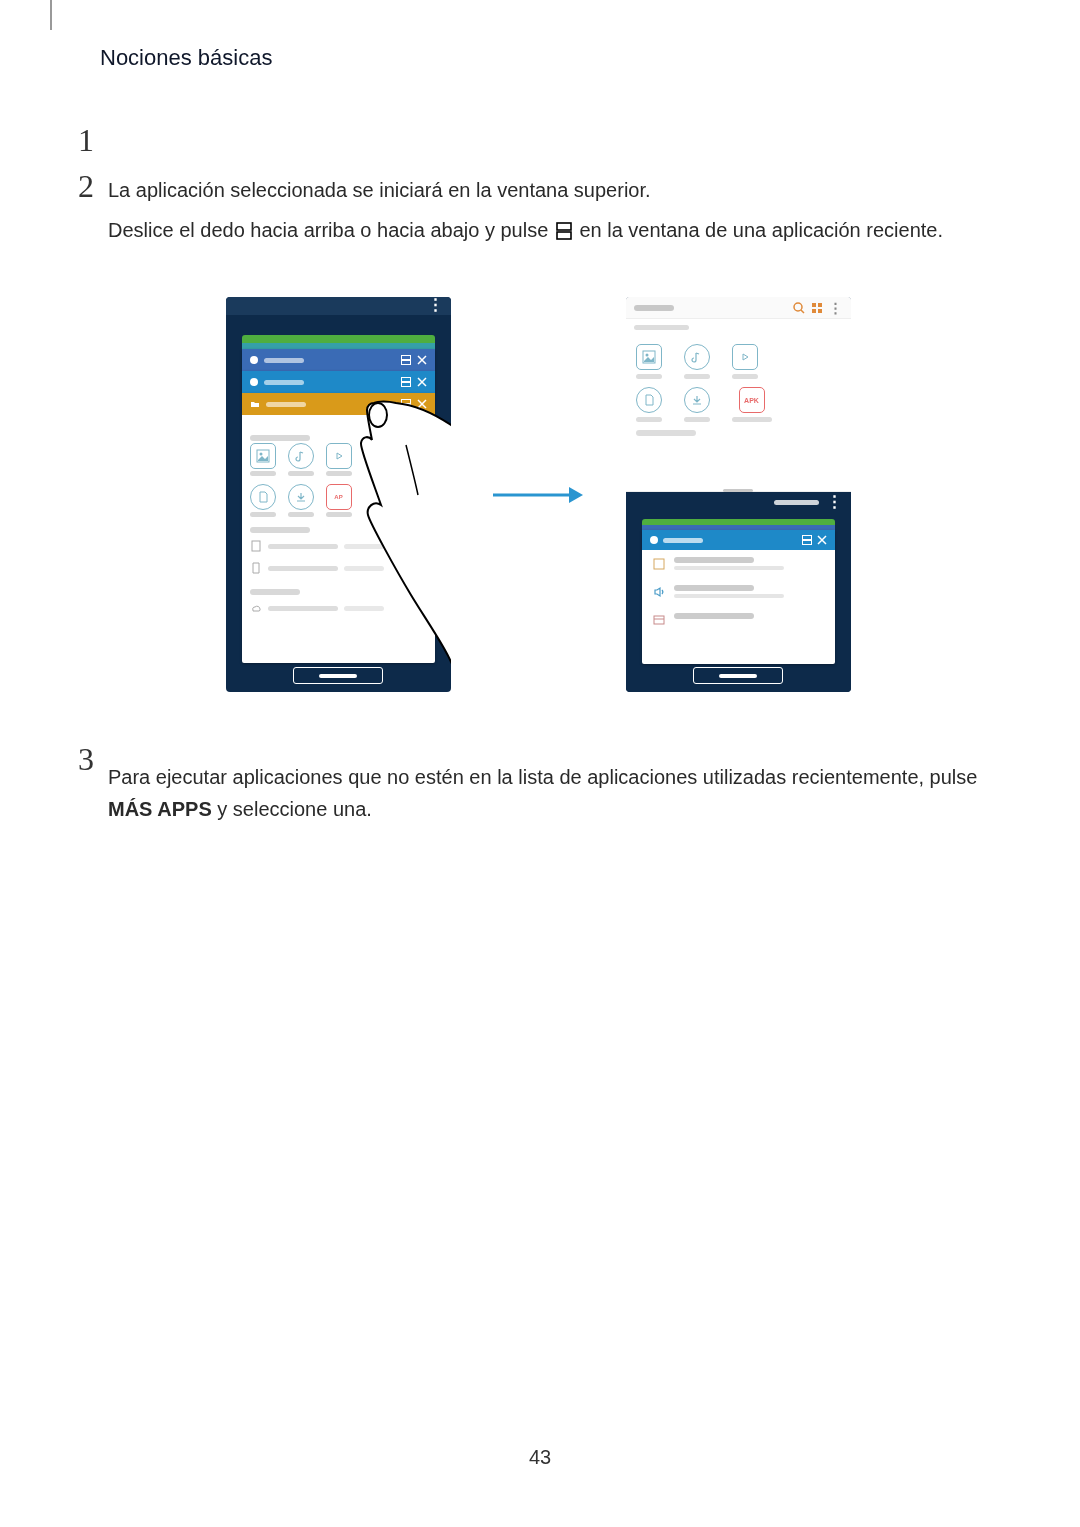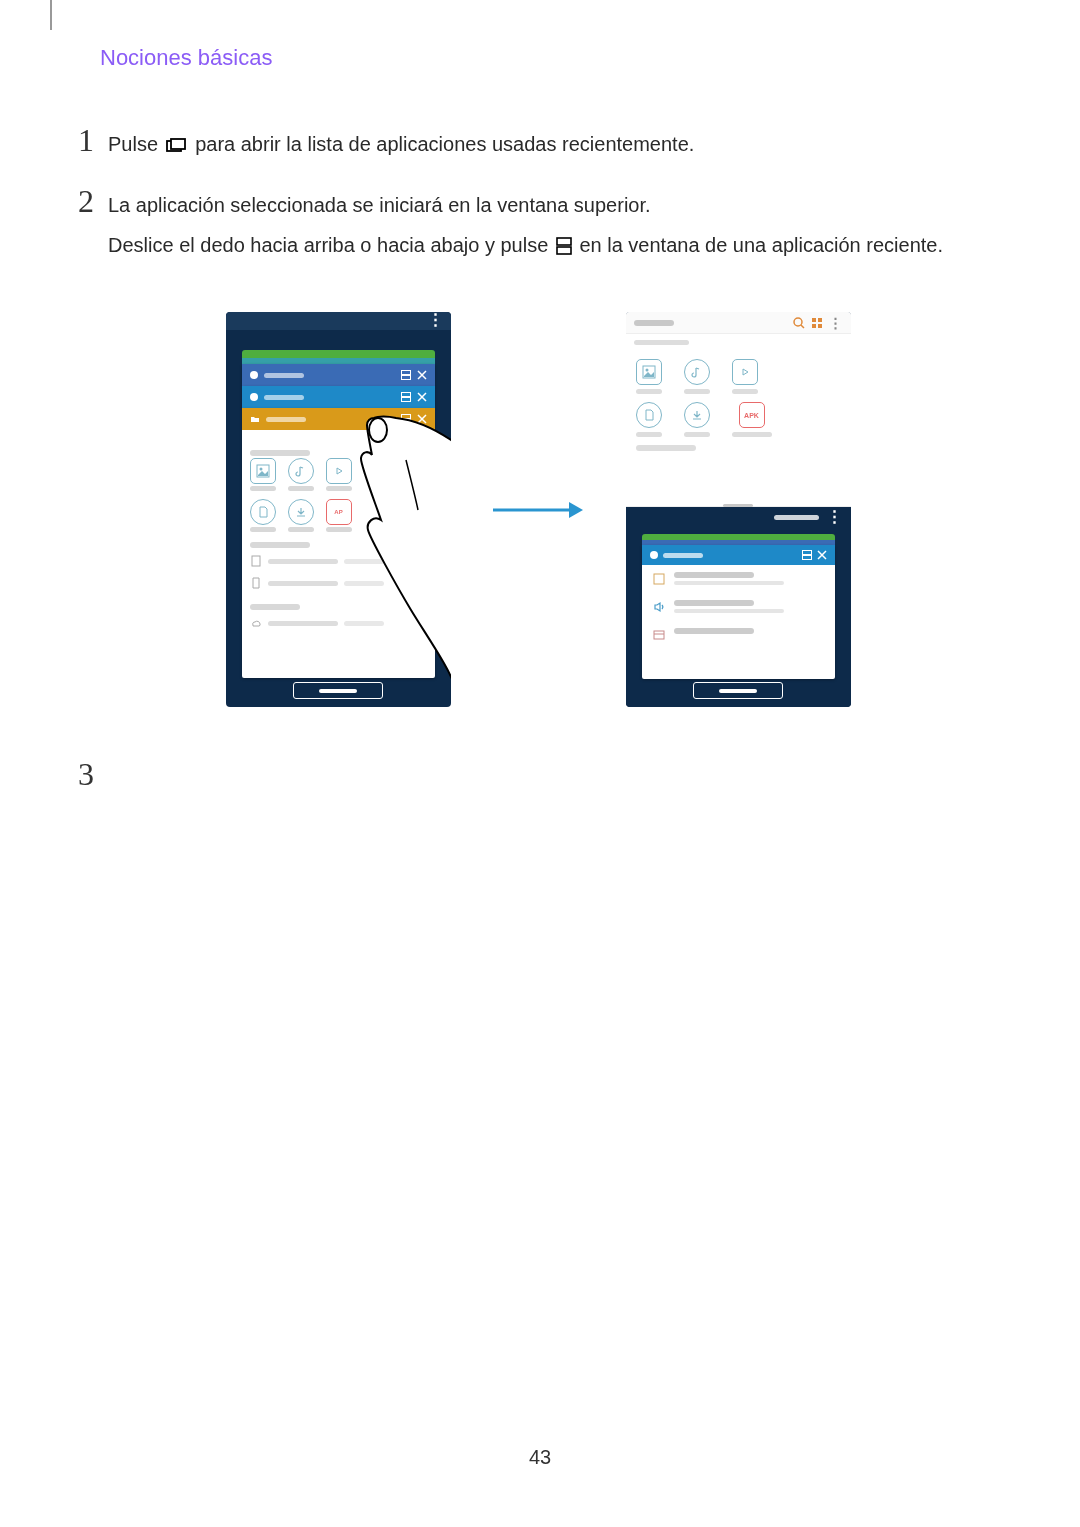--- a/index.html
+++ b/index.html
@@ -17,21 +17,21 @@
     left: 50px;
     width: 2px;
     height: 30px;
     background: #999;
   }
   .header-text {
     position: absolute;
     top: 45px;
     left: 100px;
     font-size: 22px;
-    color: #8b5cf6;
+    color: #0f172a;
   }
   .content {
     position: absolute;
     top: 110px;
     left: 78px;
     width: 920px;
   }
   .section-title {
     font-size: 33px;
     font-weight: bold;
@@ -180,32 +180,20 @@
 <body>
 
 <div class="page-rule"></div>
 
 <div class="header-text">Nociones básicas</div>
 
 <div class="content">
 
   <div class="step">
     <div class="step-num">1</div>
-    <div class="step-body">
-      <p>
-        <span>Pulse</span>
-        <span class="inline-icon">
-          <svg width="22" height="16" viewBox="0 0 22 16">
-              <rect x="1" y="3" width="14" height="10" fill="none" stroke="#000" stroke-width="1.8"></rect>
-              <rect x="5" y="1" width="14" height="10" fill="#fff" stroke="#000" stroke-width="1.8"></rect>
-            </svg>
-        </span>
-        <span>para abrir la lista de aplicaciones usadas recientemente.</span>
-      </p>
-    </div>
   </div>
 
   <div class="step">
     <div class="step-num">2</div>
     <div class="step-body">
       <p>La aplicación seleccionada se iniciará en la ventana superior.</p>
       <p>
         <span>Deslice el dedo hacia arriba o hacia abajo y pulse</span>
         <span class="inline-icon">
           <svg width="16" height="18" viewBox="0 0 16 18">
@@ -496,18 +484,21 @@
         <div class="lp-close-all">
             <span></span>
           </div>
       </div>
     </div>
   </div>
 
   <div class="step">
     <div class="step-num">3</div>
     <div class="step-body">
+      <p style="margin-top:14px;">
+        <span>Para ejecutar aplicaciones que no estén en la lista de aplicaciones utilizadas recientemente, pulse </span><span class="bold">MÁS APPS</span><span> y seleccione una.</span>
+      </p>
     </div>
   </div>
 
 </div>
 
 <div class="page-num">43</div>
 
 </body></html>

